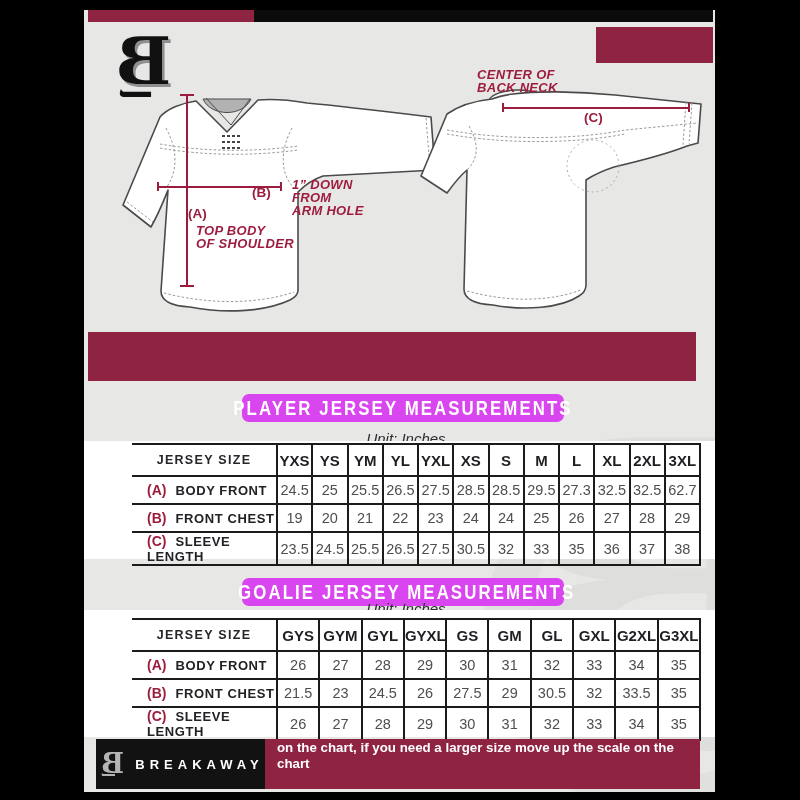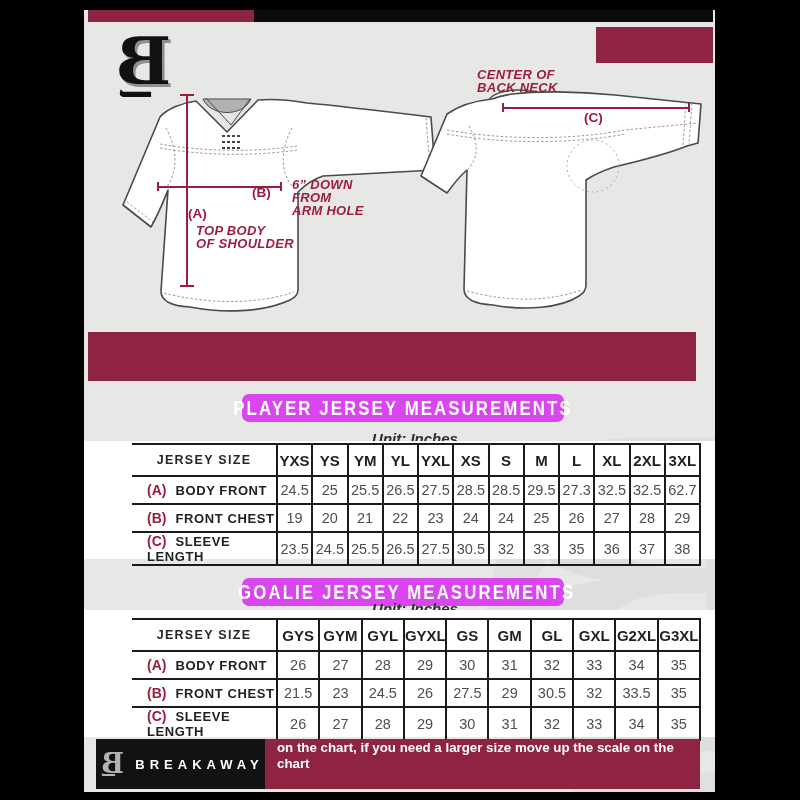--- a/index.html
+++ b/index.html
@@ -34,21 +34,21 @@
   .ann-key{position:absolute;color:#9b1c3c;font-weight:bold;font-size:13.5px;font-style:normal;white-space:nowrap;}
 
   
   .banner{position:absolute;left:4px;top:322px;width:608px;height:49px;display:flex;flex-direction:column;
           align-items:center;justify-content:center;color:#fff;font-size:15.5px;font-weight:bold;line-height:23px;}
 
   
   .section-box{position:absolute;left:158px;width:322px;height:28px;background:#d946ef;border-radius:7px;
                display:flex;align-items:center;justify-content:center;color:#fff;}
   .section-box span{font-size:20px;font-weight:bold;letter-spacing:2.5px;transform:scaleX(0.84);white-space:nowrap;}
-  .unit-label{position:absolute;left:19px;width:624px;text-align:center;font-size:15px;font-weight:bold;
+  .unit-label{position:absolute;left:10px;width:624px;text-align:center;font-size:15px;font-weight:normal;
               font-style:italic;color:#2e2e31;}
 
   
   .white-panel{position:absolute;left:0;width:631px;background:#fff;}
   table.mtable{position:absolute;left:48px;width:568px;border-collapse:collapse;table-layout:fixed;}
   .mtable td{border-top:2px solid #1b1b1b;border-bottom:2px solid #1b1b1b;text-align:center;vertical-align:middle;
              padding:0;overflow:hidden;}
   .mtable td.szh{border-left:2px solid #1b1b1b;font-weight:bold;font-size:15px;color:#1f1f23;height:32px;}
   .mtable td.szh:last-child,.mtable td.val:last-child{border-right:2px solid #1b1b1b;}
   .mtable td.val{border-left:2px solid #1b1b1b;font-size:14.5px;color:#4e4e52;height:28px;}
@@ -129,21 +129,21 @@
     <div class="mline" style="left:418px;top:93px;width:2px;height:9px;"></div>
     <div class="mline" style="left:604px;top:93px;width:2px;height:9px;"></div>
 
     <div class="ann" style="left:393px;top:58px;">
       <div>CENTER OF</div>
         <div>BACK NECK</div>
     </div>
     <div class="ann-key" style="left:500px;top:100px;">(C)</div>
     <div class="ann-key" style="left:168px;top:175px;">(B)</div>
     <div class="ann" style="left:208px;top:168px;">
-      <div>6” DOWN</div>
+      <div>1” DOWN</div>
         <div>FROM</div>
         <div>ARM HOLE</div>
     </div>
     <div class="ann-key" style="left:104px;top:196px;">(A)</div>
     <div class="ann" style="left:112px;top:214px;">
       <div>TOP BODY</div>
         <div>OF SHOULDER</div>
     </div>
 
     <div class="banner maroon-bg">

